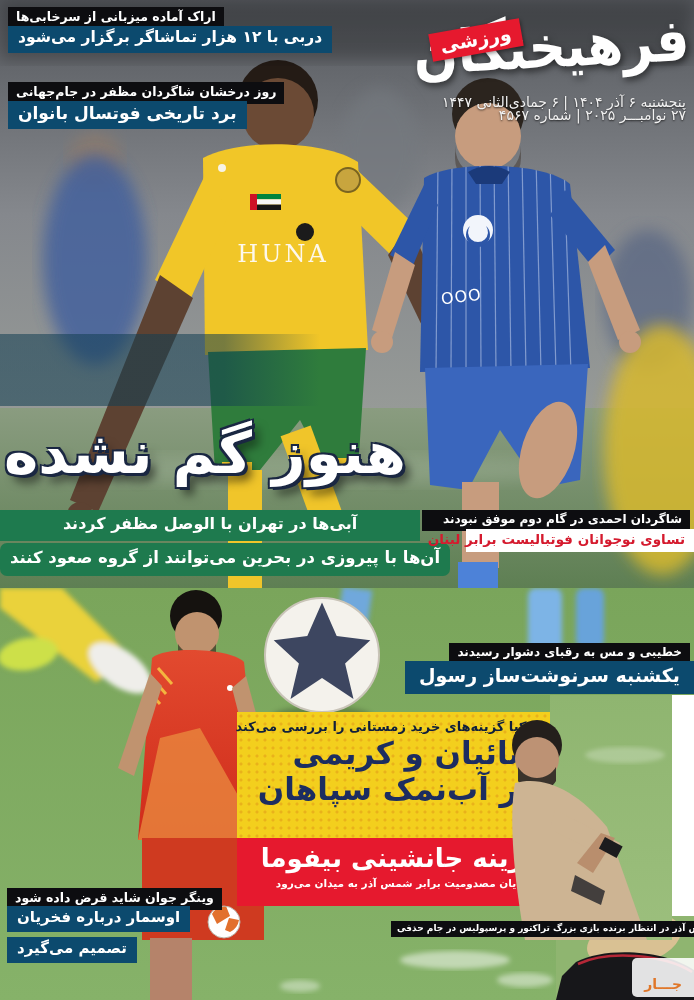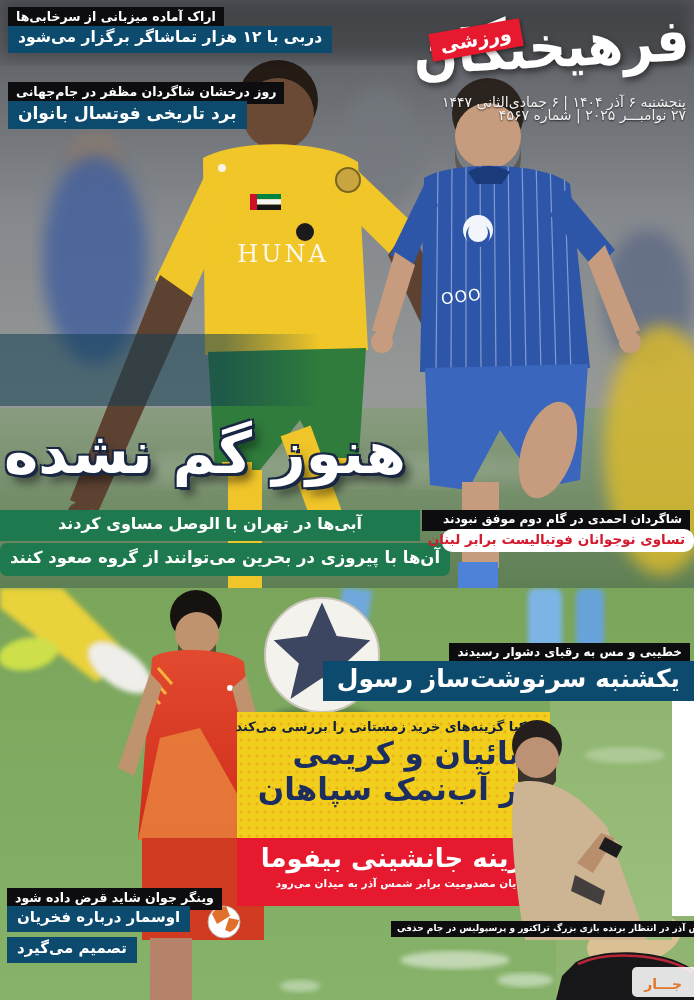--- a/index.html
+++ b/index.html
@@ -47,21 +47,21 @@
           color:#101f3c;white-space:nowrap;}
   .y-h{font-size:31px;font-weight:bold;color:#1c2d60;line-height:1.15;white-space:nowrap;}
   
   .red-feature{left:237px;top:838px;width:435px;height:68px;z-index:3;box-sizing:border-box;
           background:#e6192e;text-align:center;color:#fff;}
   .p-head{font-size:26px;font-weight:bold;margin-top:5px;white-space:nowrap;}
   .p-sub{font-size:10.5px;font-weight:bold;margin-top:4px;padding:0 26px;white-space:nowrap;}
   
   .watermark{right:0;bottom:3px;z-index:6;background:rgba(255,255,255,.88);
           border-radius:5px 0 0 5px;color:#e0772a;font-weight:bold;font-size:14px;
-          padding:9px 12px 5px;letter-spacing:1px;}
+          padding:18px 12px 5px;letter-spacing:1px;}
 </style>
 </head>
 <body>
 
 <div class="page">
 
   <svg class="abs photo-top" viewBox="0 0 694 588">
     <defs>
       <linearGradient id="bgGrad" x1="0" y1="0" x2="0" y2="1">
         <stop offset="0" stop-color="#55585d"></stop>
@@ -233,27 +233,27 @@
     </div>
   </div>
 
   <div class="abs kicker" style="left:8px;top:7px;font-size:12.5px;">اراک آماده میزبانی از سرخابی‌ها</div>
   <div class="abs redbox" style="left:8px;top:26px;font-size:15.5px;">دربی با ۱۲ هزار تماشاگر برگزار می‌شود</div>
   <div class="abs kicker" style="left:8px;top:82px;font-size:12.5px;">روز درخشان شاگردان مظفر در جام‌جهانی</div>
   <div class="abs redbox" style="left:8px;top:101px;font-size:17px;">برد تاریخی فوتسال بانوان</div>
 
   <div class="abs lead-band"></div>
   <div class="abs lead-line" style="left:0;top:424px;width:410px;font-size:58px;">هنوز گم نشده</div>
-  <div class="abs greenbar" style="left:0;top:510px;width:420px;height:31px;font-size:16px;padding-top:4px;">آبی‌ها در تهران با الوصل مساوی کردند</div>
+  <div class="abs greenbar" style="left:0;top:510px;width:420px;height:31px;font-size:16px;padding-top:4px;">آبی‌ها در تهران با الوصل مظفر کردند</div>
   <div class="abs greenbar" style="left:0;top:543px;width:450px;height:33px;font-size:16.5px;padding-top:5px;border-radius:7px;">آن‌ها با پیروزی در بحرین می‌توانند از گروه صعود کنند</div>
 
   <div class="abs kicker" style="right:4px;top:510px;font-size:12px;padding-left:21px;">شاگردان احمدی در گام دوم موفق نبودند</div>
-  <div class="abs whitebox" style="right:0;top:529px;width:252px;box-sizing:border-box;text-align:center;font-size:13.5px;border-radius:10px;">تساوی نوجوانان فوتبالیست برابر لبنان</div>
+  <div class="abs whitebox" style="right:0;top:529px;width:228px;box-sizing:border-box;text-align:center;font-size:13.5px;">تساوی نوجوانان فوتبالیست برابر لبنان</div>
   <div class="abs kicker" style="right:4px;top:643px;font-size:12px;">خطیبی و مس به رقبای دشوار رسیدند</div>
-  <div class="abs redbox" style="right:0;top:661px;font-size:25px;padding:3px 14px 7px;">یکشنبه سرنوشت‌ساز رسول</div>
+  <div class="abs redbox" style="right:0;top:661px;font-size:19px;padding:3px 14px 7px;">یکشنبه سرنوشت‌ساز رسول</div>
 
   <div class="abs yellow-box">
     <div class="y-kicker">نویدکیا گزینه‌های خرید زمستانی را بررسی می‌کند</div>
     <div class="y-h" style="padding-right:60px;margin-top:2px;">رضائیان و کریمی</div>
     <div class="y-h" style="padding-right:118px;">در آب‌نمک سپاهان</div>
   </div>
 
   <div class="abs red-feature">
     <div class="p-head">عالیشاه گزینه جانشینی بیفوما</div>
     <div class="p-sub">کاپیتان پرسپولیس با پایان مصدومیت برابر شمس آذر به میدان می‌رود</div>

